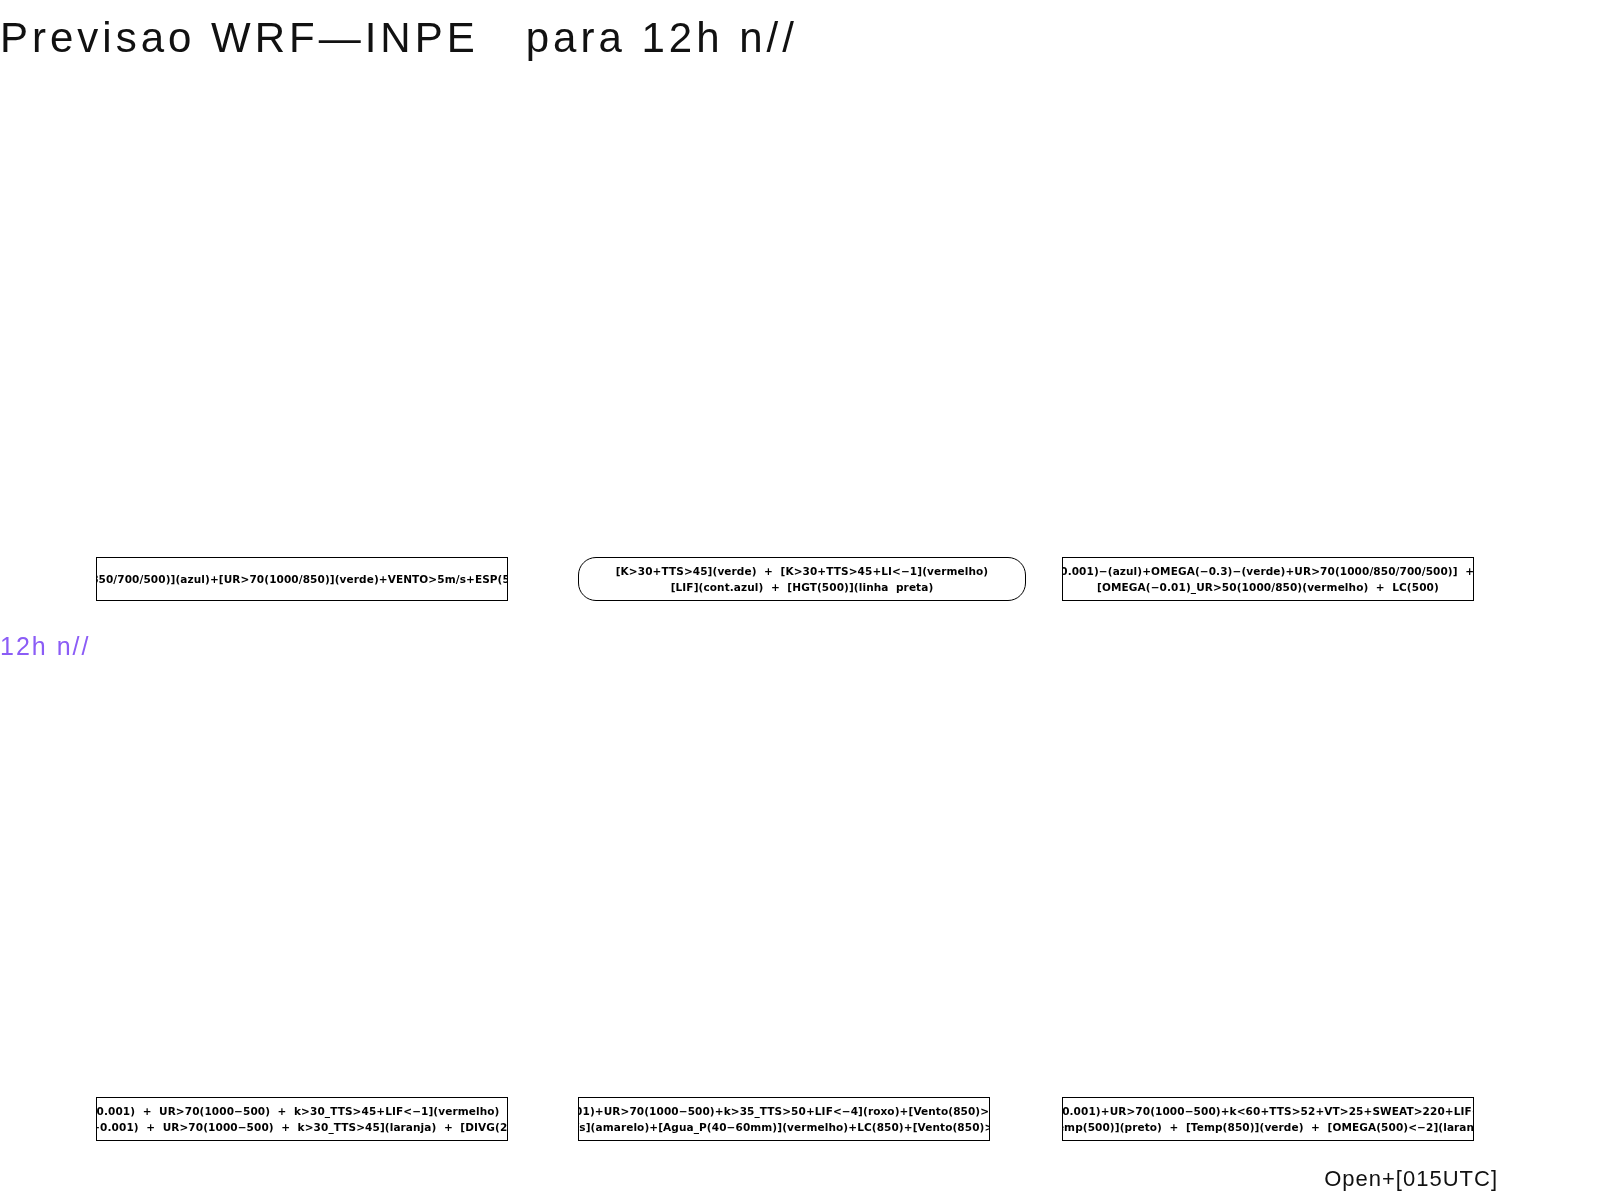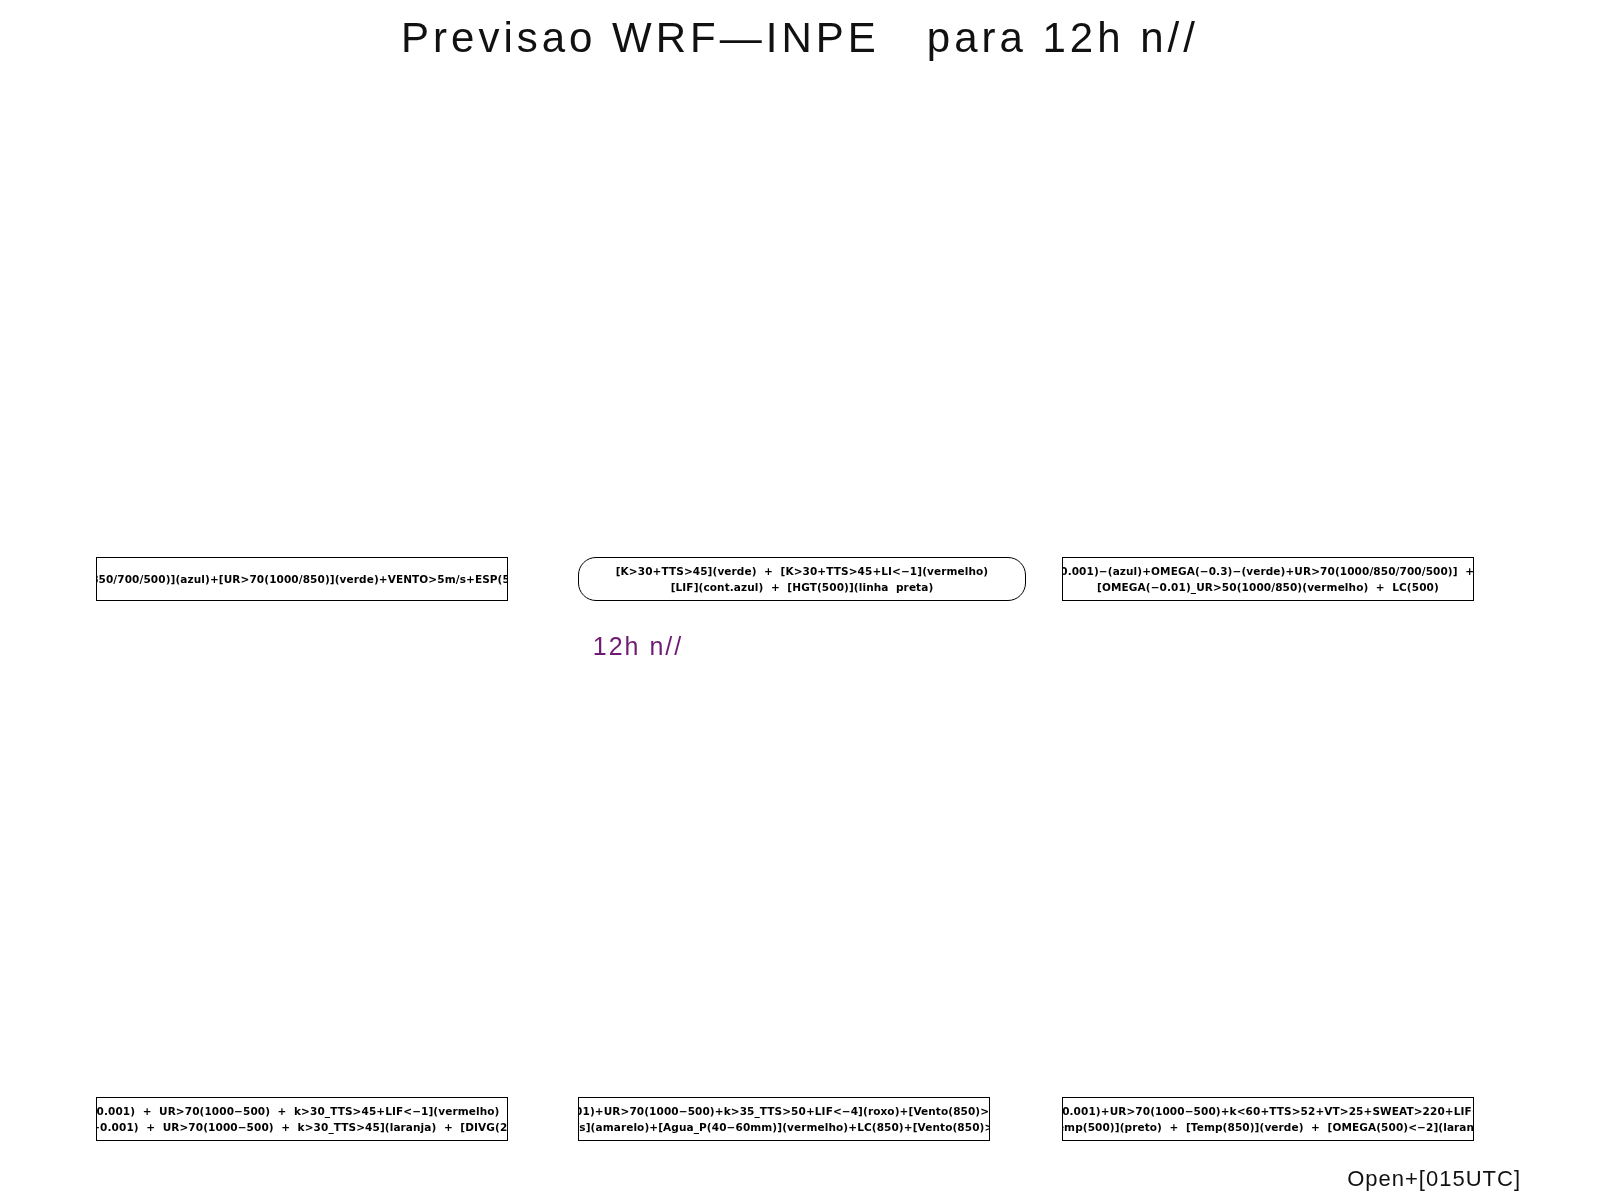--- a/index.html
+++ b/index.html
@@ -15,48 +15,48 @@
     color: #000000;
     overflow: hidden;
   }
 
   
   #main-title {
     position: absolute;
     top: 14px;
     left: 0;
     width: 1600px;
-    text-align: center;
+    text-align: left;
     font-family: "Liberation Sans", sans-serif;
     font-size: 42px;
     font-weight: 300;
     letter-spacing: 4px;
     white-space: pre;
     color: #111;
   }
   #sub-title {
     position: absolute;
     top: 632px;
     left: 0;
     width: 1276px;
-    text-align: center;
+    text-align: left;
     font-family: "Liberation Sans", sans-serif;
     font-size: 25px;
     font-weight: 300;
     letter-spacing: 2px;
     white-space: pre;
-    color: #701a75;
+    color: #8b5cf6;
   }
   #footer-label {
     position: absolute;
     top: 1166px;
     left: 0;
     width: 1600px;
     text-align: right;
-    padding-right: 79px;
+    padding-right: 102px;
     box-sizing: border-box;
     font-family: "Liberation Sans", sans-serif;
     font-size: 22px;
     font-weight: 300;
     letter-spacing: 1px;
     white-space: pre;
     color: #111;
   }
 
   

